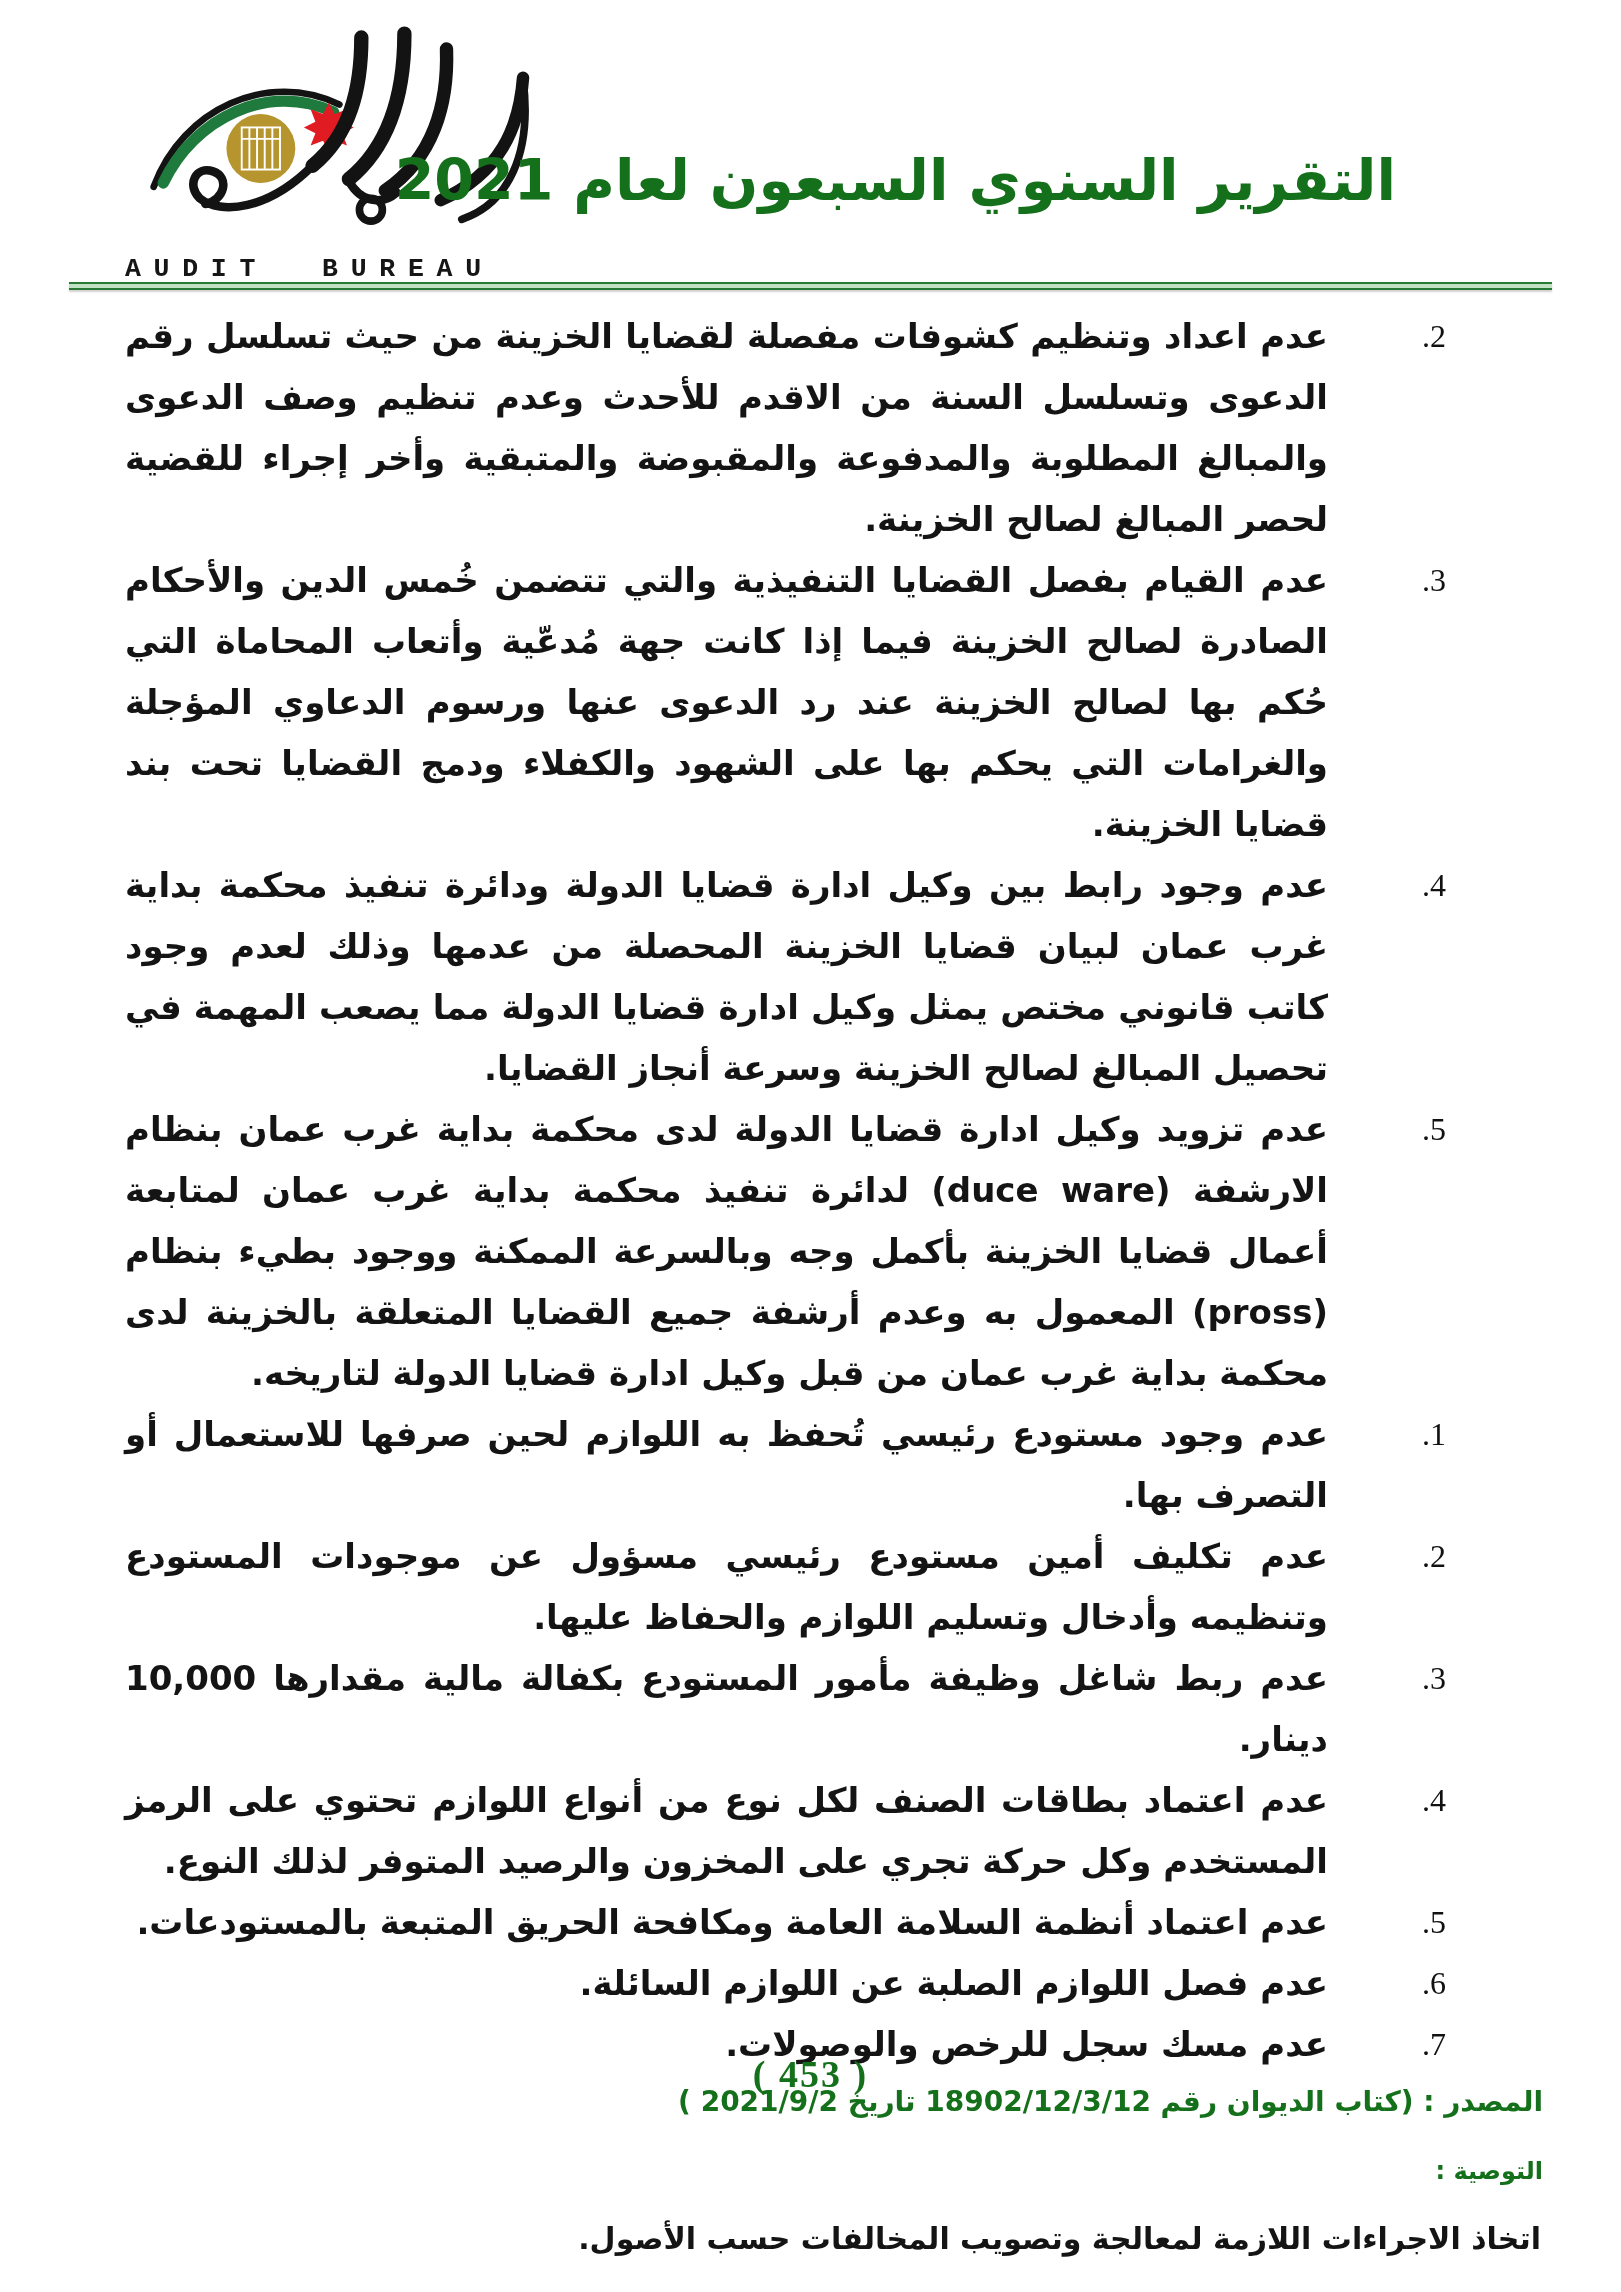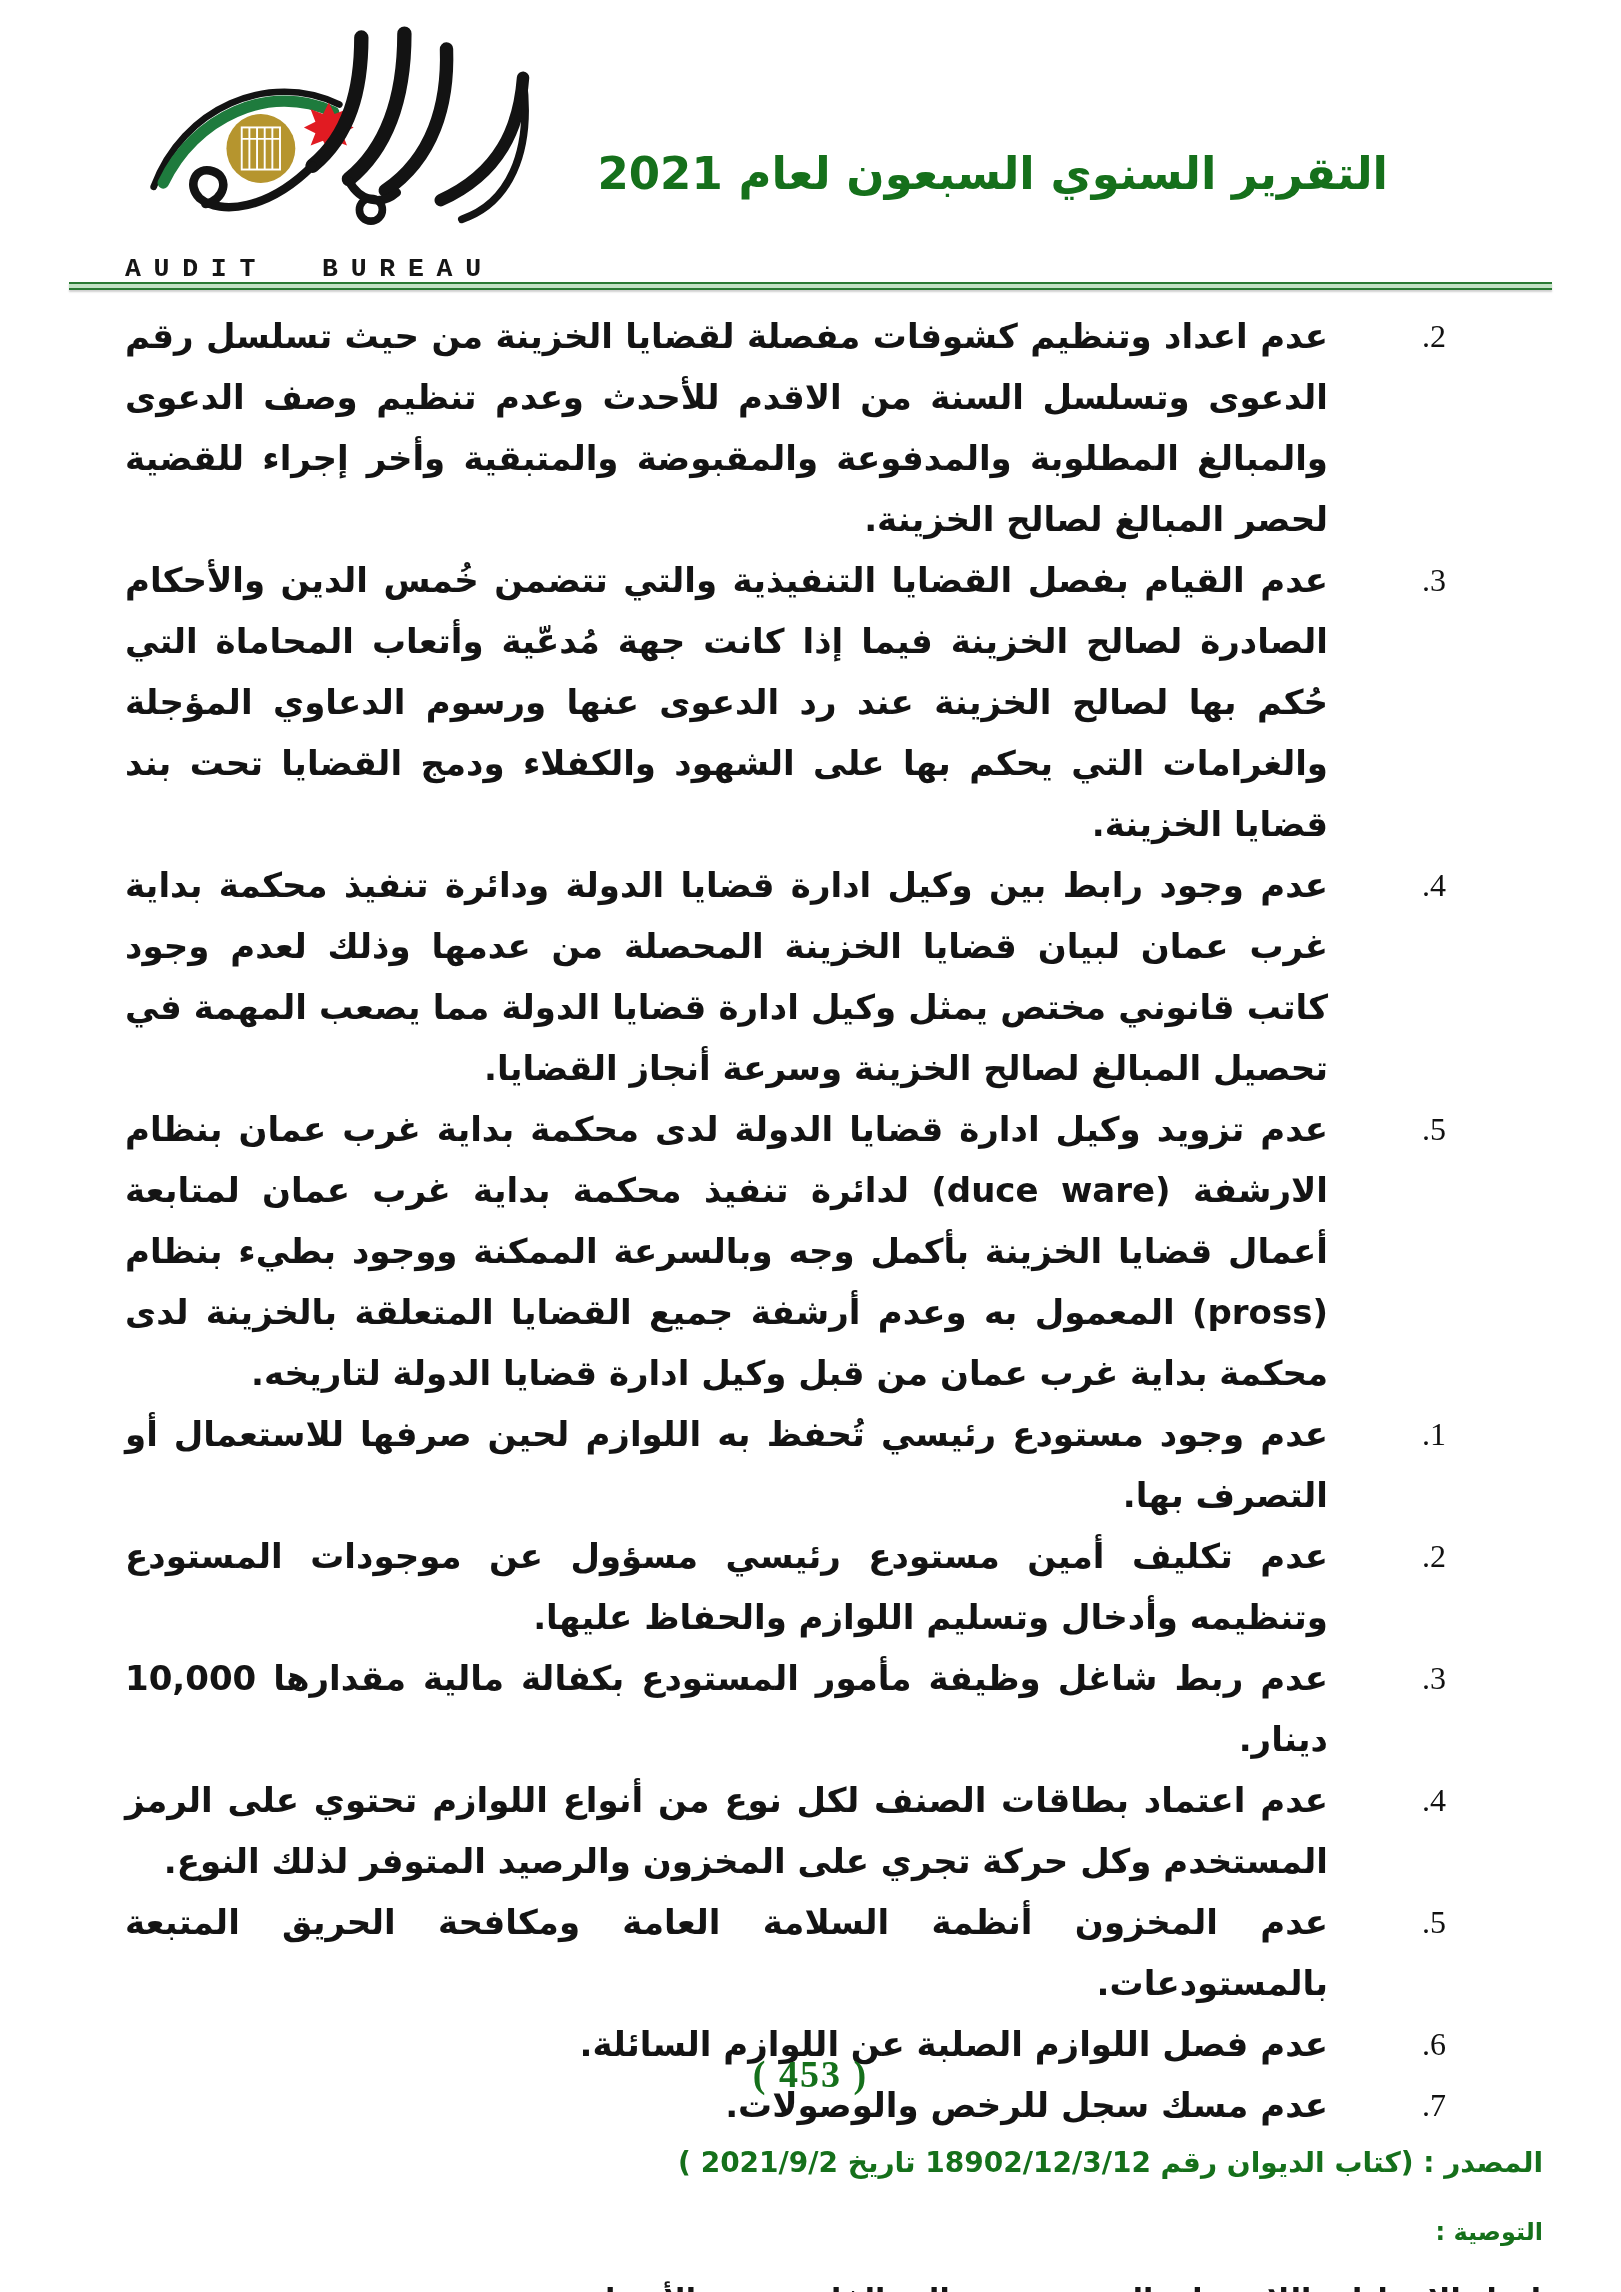--- a/index.html
+++ b/index.html
@@ -11,22 +11,22 @@
        font-family:"DejaVu Sans",sans-serif;color:var(--ink);}
   .page{position:relative;width:1621px;height:2293px;background:#fff;box-sizing:border-box;}
 
   
   .hdr{position:relative;height:282px;}
   .logo{position:absolute;left:125px;top:21.6px;width:431px;}
   .logo svg{display:block;}
   .logo-cap{margin-top:2px;text-align:left;
             font-family:Liberation Mono, monospace;font-size:26.5px;font-weight:600;
             letter-spacing:12.7px;word-spacing:25.5px;color:#161616;}
-  .title{position:absolute;right:233px;top:147px;direction:rtl;white-space:nowrap;
-         font-size:45px;font-weight:700;color:var(--green);}
+  .title{position:absolute;right:225px;top:147px;direction:rtl;white-space:nowrap;
+         font-size:57px;font-weight:700;color:var(--green);}
 
   .rule{margin:0 69px;height:3.9px;background:#c2e2c4;
         border-top:2.9px solid #2a7a33;border-bottom:2.9px solid #2a7a33;
         box-shadow:0 2px 2px rgba(120,120,120,.35);}
 
   
   .content{direction:rtl;padding:15.7px 78px 0 125px;box-sizing:border-box;}
   .list{margin:0 97px 0 0;}
   .li{display:flex;align-items:flex-start;}
   .num{flex:none;width:118px;font-family:"Liberation Serif",serif;
@@ -123,21 +123,21 @@
         <div class="li">
           <span class="num">3.</span>
           <div class="txt">عدم ربط شاغل وظيفة مأمور المستودع بكفالة مالية مقدارها 10,000 دينار.</div>
         </div>
         <div class="li">
           <span class="num">4.</span>
           <div class="txt">عدم اعتماد بطاقات الصنف لكل نوع من أنواع اللوازم تحتوي على الرمز المستخدم وكل حركة تجري على المخزون والرصيد المتوفر لذلك النوع.</div>
         </div>
         <div class="li">
           <span class="num">5.</span>
-          <div class="txt">عدم المخزون أنظمة السلامة العامة ومكافحة الحريق المتبعة بالمستودعات.</div>
+          <div class="txt">عدم اعتماد أنظمة السلامة العامة ومكافحة الحريق المتبعة بالمستودعات.</div>
         </div>
         <div class="li">
           <span class="num">6.</span>
           <div class="txt">عدم فصل اللوازم الصلبة عن اللوازم السائلة.</div>
         </div>
         <div class="li">
           <span class="num">7.</span>
           <div class="txt">عدم مسك سجل للرخص والوصولات.</div>
         </div>
       </div>

